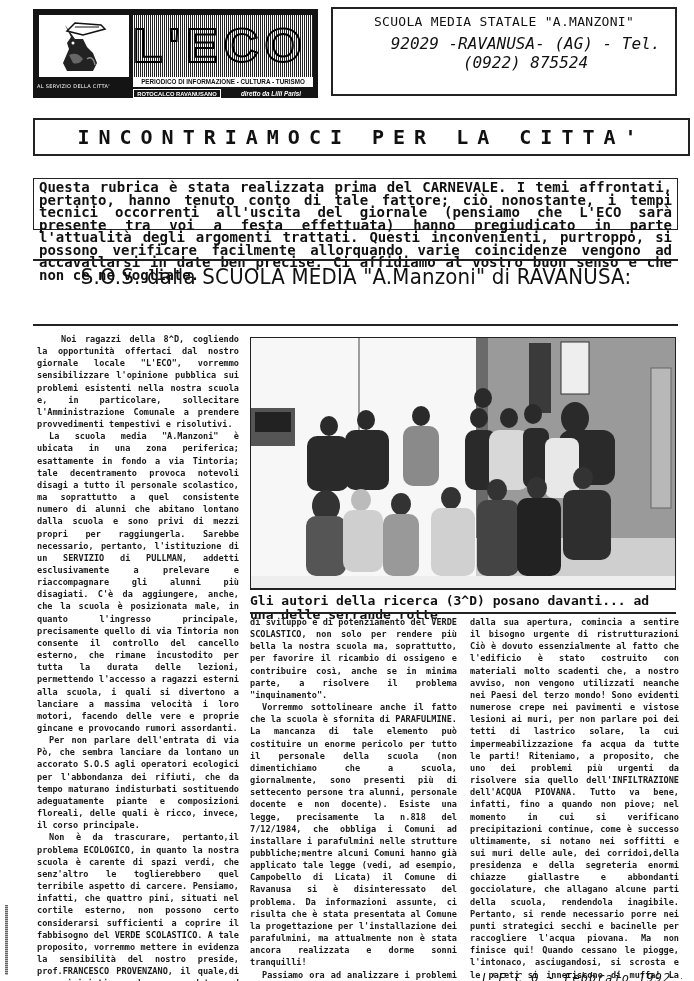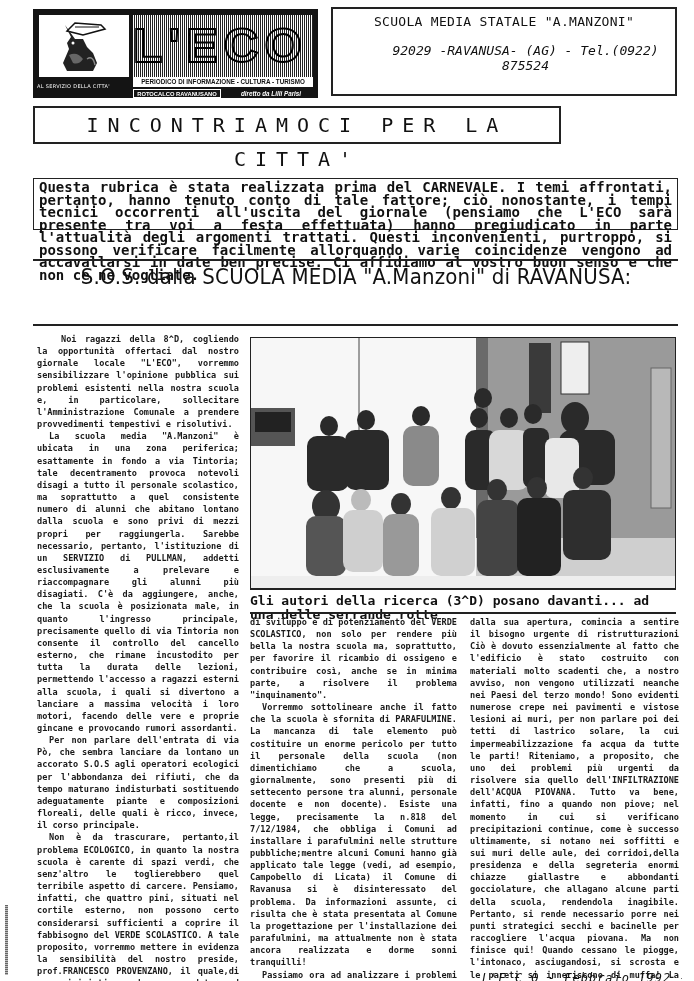--- a/index.html
+++ b/index.html
@@ -13,24 +13,24 @@
   .title-art { position: absolute; left: 100px; top: 6px; width: 180px; height: 62px;
      background: repeating-linear-gradient(90deg, #fff 0 1px, #222 1px 2px); }
   .title-letters { position: absolute; left: 0; top: 6px; width: 155px; text-align: center; font-family: "Liberation Sans", sans-serif; font-size: 48px; font-weight: bold; color: rgba(255,255,255,0.0); letter-spacing: 6px; -webkit-text-stroke: 2px #000; line-height: 50px; }
   .subtitle-bar { position: absolute; left: 100px; top: 68px; width: 180px; height: 10px; background: #fff; font-family: "Liberation Sans", sans-serif; font-size: 6.3px; font-weight: bold; text-align: center; line-height: 10px; white-space: nowrap; }
   .rotocalco { position: absolute; left: 100px; top: 80px; width: 88px; height: 9px; border: 1px solid #fff; box-sizing: border-box; color: #fff; font-family: "Liberation Sans", sans-serif; font-size: 5.8px; font-weight: bold; text-align: center; line-height: 8px; }
   .director { position: absolute; left: 196px; top: 80px; width: 84px; height: 9px; color: #fff; font-family: "Liberation Sans", sans-serif; font-size: 6.3px; font-weight: bold; font-style: italic; text-align: center; line-height: 9px; }
 
   .school-box { position: absolute; left: 331px; top: 7px; width: 346px; height: 89px; border: 2px solid #222; box-sizing: border-box; text-align: center; }
   .school-l1 { font-family: "DejaVu Sans Mono", monospace; font-weight: bold; font-size: 11.5px; margin-top: 18px; letter-spacing: 0.2px; }
   .school-l2 { font-family: "DejaVu Sans Mono", monospace; font-size: 13px; margin-top: 5px; letter-spacing: 0.3px; }
-  .school-l3 { font-family: "DejaVu Sans Mono", monospace; font-style: italic; font-size: 13px; margin-top: 14px; padding-left: 43px; }
+  .school-l3 { font-family: "DejaVu Sans Mono", monospace; font-style: italic; font-size: 16px; margin-top: 5px; padding-left: 43px; }
 
   
-  .rubric { position: absolute; left: 33px; top: 106px; width: 528px; height: 38px; border: 2px solid #222; box-sizing: border-box; text-align: center; font-size: 20px; letter-spacing: 9px; line-height: 34px; }
+  .rubric { position: absolute; left: 33px; top: 118px; width: 657px; height: 38px; border: 2px solid #222; box-sizing: border-box; text-align: center; font-size: 20px; letter-spacing: 9px; line-height: 34px; font-weight: bold; }
 
   
   .notice { position: absolute; left: 33px; top: 178px; width: 645px; height: 52px; border: 1.5px solid #222; box-sizing: border-box; padding: 2px 5px; font-family: "DejaVu Sans Mono", monospace; font-size: 14px; line-height: 12.5px; text-align: justify; font-weight: bold; }
   .notice p { margin: 0; }
 
   
   .rule { position: absolute; left: 33px; width: 645px; height: 2px; background: #222; }
   .headline { position: absolute; left: 30px; top: 262px; width: 652px; text-align: center; font-family: "DejaVu Sans Condensed", "DejaVu Sans", sans-serif; font-size: 22px; line-height: 30px; letter-spacing: 0.2px; }
   .headline div { white-space: nowrap; }
 

